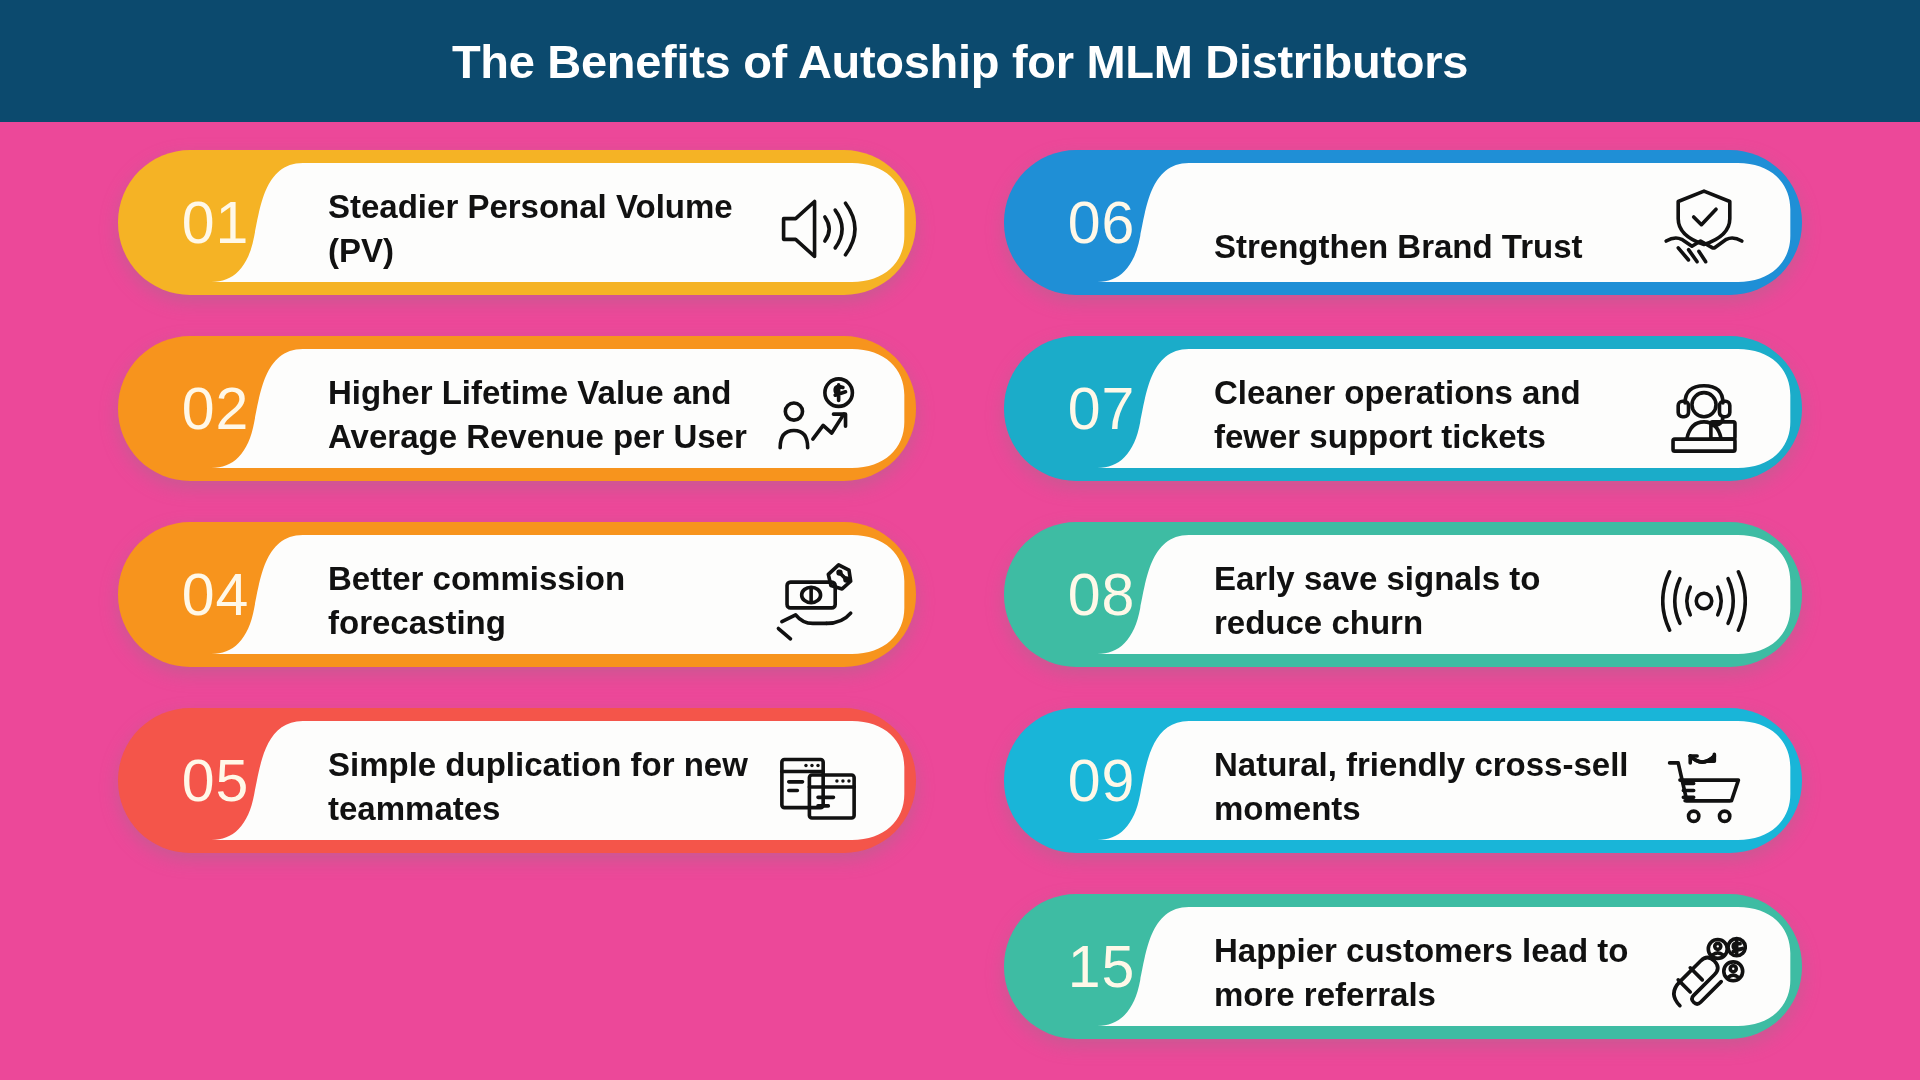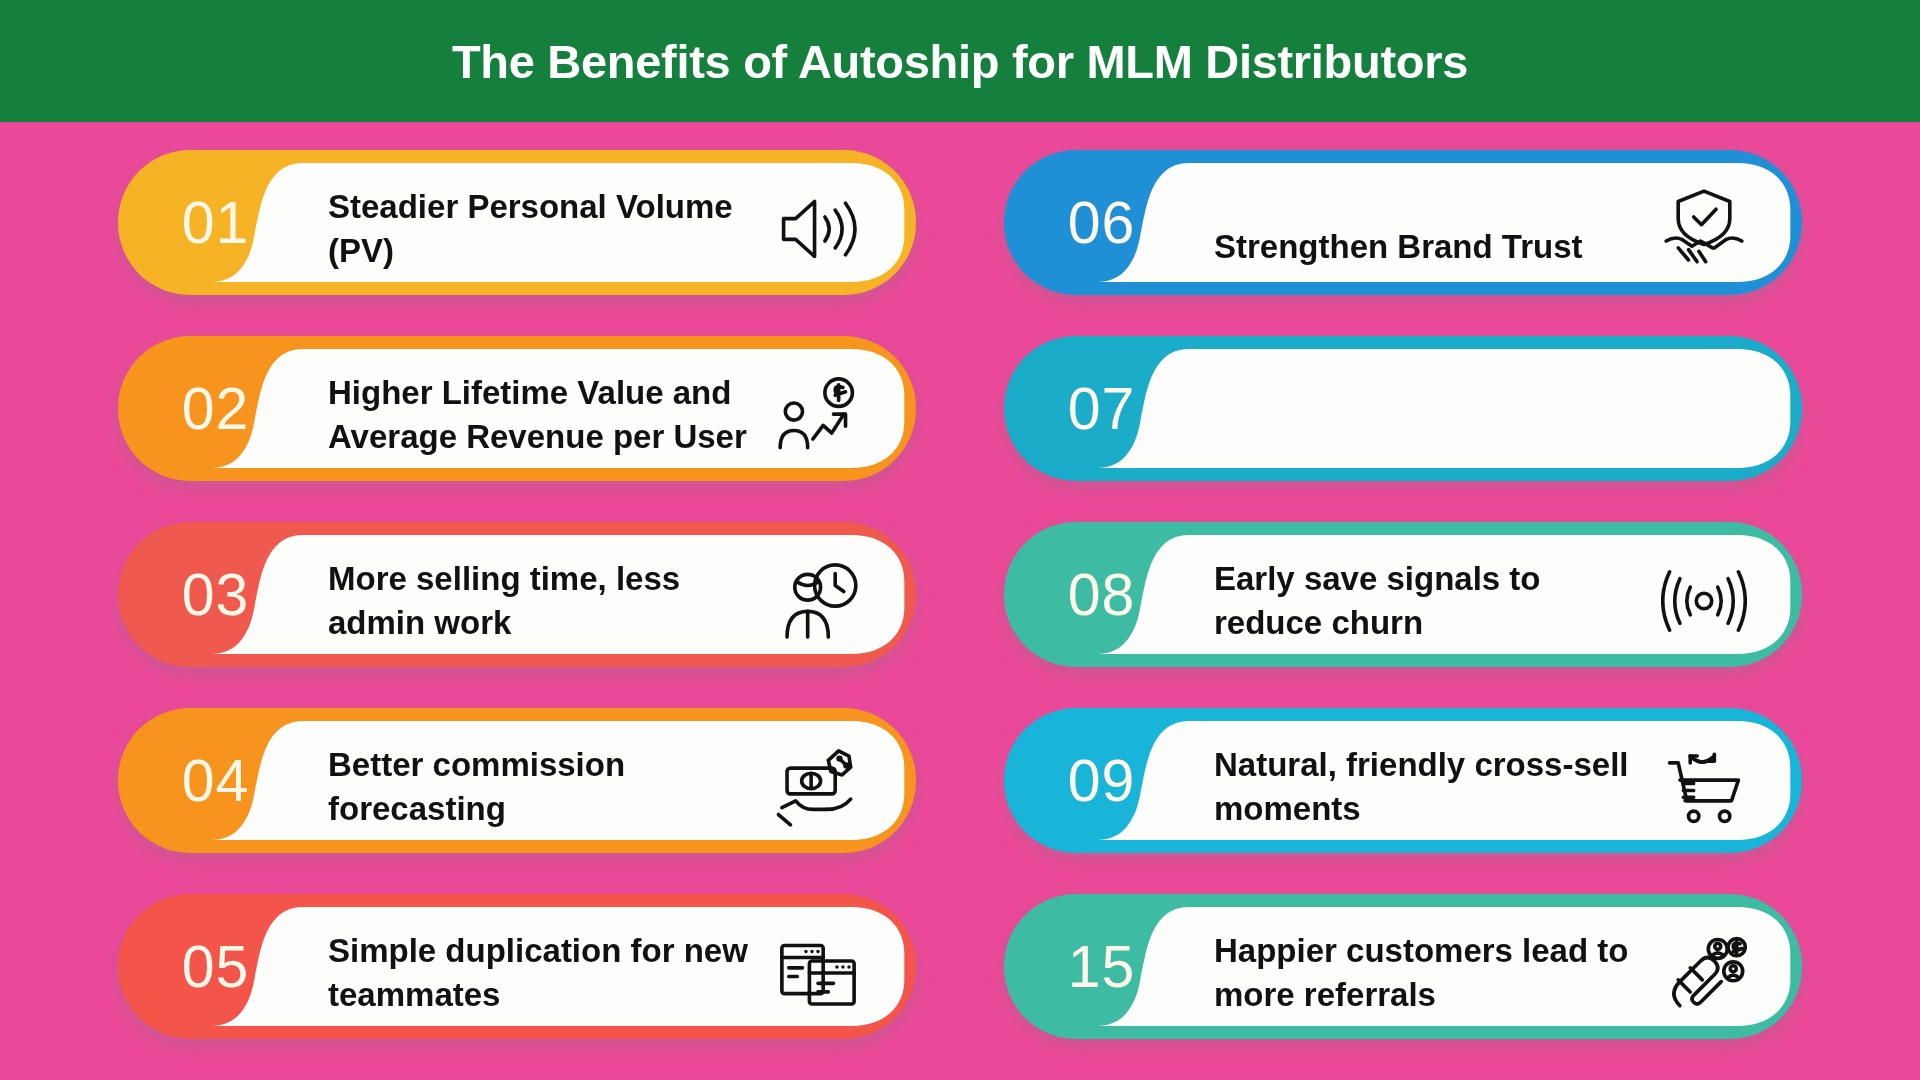--- a/index.html
+++ b/index.html
@@ -98,21 +98,21 @@
     flex:0 0 96px;
     display:flex;
     align-items:center;
     justify-content:center;
   }
   .card-icon svg{ width:86px; height:86px; display:block; }
 </style>
 </head>
 <body style="background: rgb(214, 251, 239);">
 
-<div id="header" style="background: #15803d;">
+<div id="header" style="background: #0c4a6e;">
   <div id="header-title" style="color: rgb(255, 255, 255);">The Benefits of Autoship for MLM Distributors</div>
 </div>
 
 <div id="board">
   <div class="column" id="col-left">
       <div class="card">
         <div class="card-color" style="background: rgb(245, 179, 37);"></div>
         <div style="position: absolute; inset: 0px;">
           <svg viewBox="0 0 820 145" preserveAspectRatio="none" style="position:absolute;inset:0;width:100%;height:100%">
       <path d="M190 13
@@ -154,48 +154,20 @@
         <div class="card-body">
           <div class="card-text" style="color: rgb(17, 17, 17);">Higher Lifetime Value and Average Revenue per User</div>
           <div class="card-icon">
             <svg viewBox="0 0 100 100">
       <circle fill="none" stroke="#111" stroke-width="4.2" stroke-linecap="round" stroke-linejoin="round" cx="74" cy="24" r="16"></circle>
       <path fill="none" stroke="#111" stroke-width="4.2" stroke-linecap="round" stroke-linejoin="round" d="M74 15 v18 M79 18 q-9-3-9 3 t9 3 t-9 3"></path>
       <circle fill="none" stroke="#111" stroke-width="4.2" stroke-linecap="round" stroke-linejoin="round" cx="22" cy="46" r="10"></circle>
       <path fill="none" stroke="#111" stroke-width="4.2" stroke-linecap="round" stroke-linejoin="round" d="M6 88 q0-20 16-20 t16 20"></path>
       <path fill="none" stroke="#111" stroke-width="4.2" stroke-linecap="round" stroke-linejoin="round" d="M44 78 l12-16 l10 9 l14-22"></path>
       <path fill="none" stroke="#111" stroke-width="4.2" stroke-linecap="round" stroke-linejoin="round" d="M68 49 h14 v14"></path>
-    </svg>
-          </div>
-        </div>
-      </div>
-      <div class="card">
-        <div class="card-color" style="background: rgb(240, 90, 78);"></div>
-        <div style="position: absolute; inset: 0px;">
-          <svg viewBox="0 0 820 145" preserveAspectRatio="none" style="position:absolute;inset:0;width:100%;height:100%">
-      <path d="M190 13
-               C 150 13 146 60 140 86
-               C 134 118 118 132 96 132
-               L 754 132
-               C 788 132 808 112 808 86
-               L 808 59
-               C 808 33 788 13 754 13 Z" fill="#FDFDFC"></path>
-    </svg>
-        </div>
-        <div class="card-num" style="color: rgb(255, 248, 232);">03</div>
-        <div class="card-body">
-          <div class="card-text" style="color: rgb(17, 17, 17);">More selling time, less admin work</div>
-          <div class="card-icon">
-            <svg viewBox="0 0 100 100">
-      <circle fill="none" stroke="#111" stroke-width="4.2" stroke-linecap="round" stroke-linejoin="round" cx="70" cy="32" r="24"></circle>
-      <path fill="none" stroke="#111" stroke-width="4.2" stroke-linecap="round" stroke-linejoin="round" d="M70 18 v14 l10 7"></path>
-      <circle fill="none" stroke="#111" stroke-width="4.2" stroke-linecap="round" stroke-linejoin="round" cx="38" cy="34" r="15"></circle>
-      <path fill="none" stroke="#111" stroke-width="4.2" stroke-linecap="round" stroke-linejoin="round" d="M26 28 q12 8 24 0"></path>
-      <path fill="none" stroke="#111" stroke-width="4.2" stroke-linecap="round" stroke-linejoin="round" d="M14 92 q0-30 24-30 t24 30"></path>
-      <path fill="none" stroke="#111" stroke-width="4.2" stroke-linecap="round" stroke-linejoin="round" d="M38 62 v30"></path>
     </svg>
           </div>
         </div>
       </div>
       <div class="card">
         <div class="card-color" style="background: rgb(247, 148, 29);"></div>
         <div style="position: absolute; inset: 0px;">
           <svg viewBox="0 0 820 145" preserveAspectRatio="none" style="position:absolute;inset:0;width:100%;height:100%">
       <path d="M190 13
                C 150 13 146 60 140 86
@@ -295,20 +267,35 @@
       <path d="M190 13
                C 150 13 146 60 140 86
                C 134 118 118 132 96 132
                L 754 132
                C 788 132 808 112 808 86
                L 808 59
                C 808 33 788 13 754 13 Z" fill="#FDFDFC"></path>
     </svg>
         </div>
         <div class="card-num" style="color: rgb(255, 248, 232);">07</div>
+        <div class="card-body">
+          <div class="card-text" style="color: rgb(17, 17, 17);">Cleaner operations and fewer support tickets</div>
+          <div class="card-icon">
+            <svg viewBox="0 0 100 100">
+      <path fill="none" stroke="#111" stroke-width="4.2" stroke-linecap="round" stroke-linejoin="round" d="M28 36 q0-20 22-20 t22 20"></path>
+      <rect fill="none" stroke="#111" stroke-width="4.2" stroke-linecap="round" stroke-linejoin="round" x="20" y="34" width="12" height="18" rx="5"></rect>
+      <rect fill="none" stroke="#111" stroke-width="4.2" stroke-linecap="round" stroke-linejoin="round" x="68" y="34" width="12" height="18" rx="5"></rect>
+      <circle fill="none" stroke="#111" stroke-width="4.2" stroke-linecap="round" stroke-linejoin="round" cx="50" cy="38" r="14"></circle>
+      <path fill="none" stroke="#111" stroke-width="4.2" stroke-linecap="round" stroke-linejoin="round" d="M72 52 q0 10-12 10"></path>
+      <path fill="none" stroke="#111" stroke-width="4.2" stroke-linecap="round" stroke-linejoin="round" d="M30 78 q4-20 20-20 t20 20"></path>
+      <rect fill="none" stroke="#111" stroke-width="4.2" stroke-linecap="round" stroke-linejoin="round" x="58" y="58" width="28" height="20" rx="2"></rect>
+      <rect fill="none" stroke="#111" stroke-width="4.2" stroke-linecap="round" stroke-linejoin="round" x="14" y="78" width="72" height="14" rx="2"></rect>
+    </svg>
+          </div>
+        </div>
       </div>
       <div class="card">
         <div class="card-color" style="background: rgb(62, 188, 163);"></div>
         <div style="position: absolute; inset: 0px;">
           <svg viewBox="0 0 820 145" preserveAspectRatio="none" style="position:absolute;inset:0;width:100%;height:100%">
       <path d="M190 13
                C 150 13 146 60 140 86
                C 134 118 118 132 96 132
                L 754 132
                C 788 132 808 112 808 86

